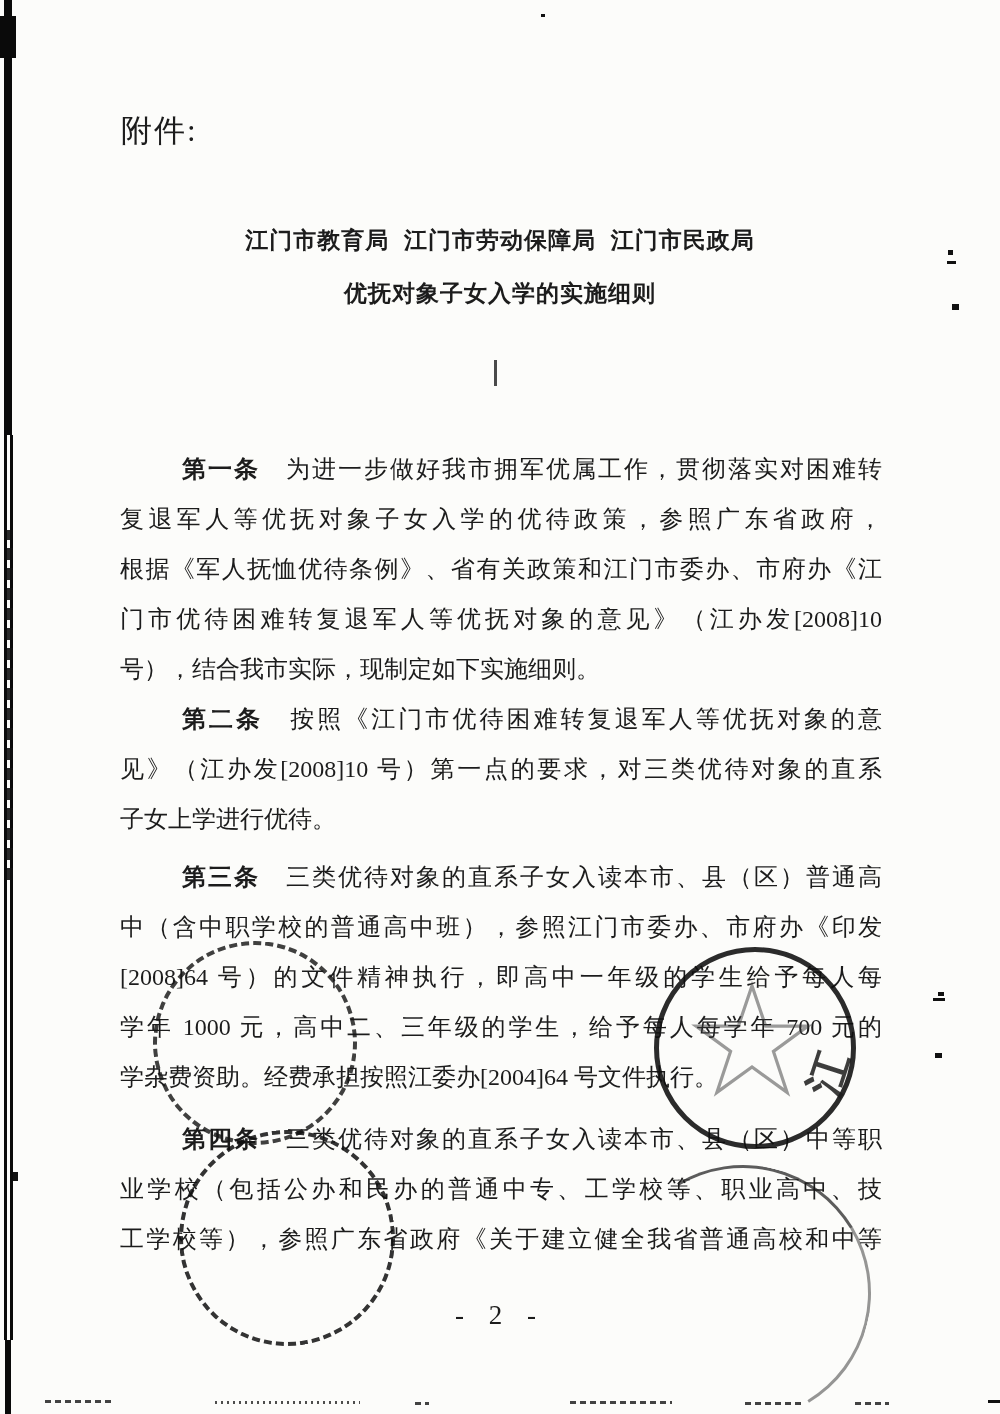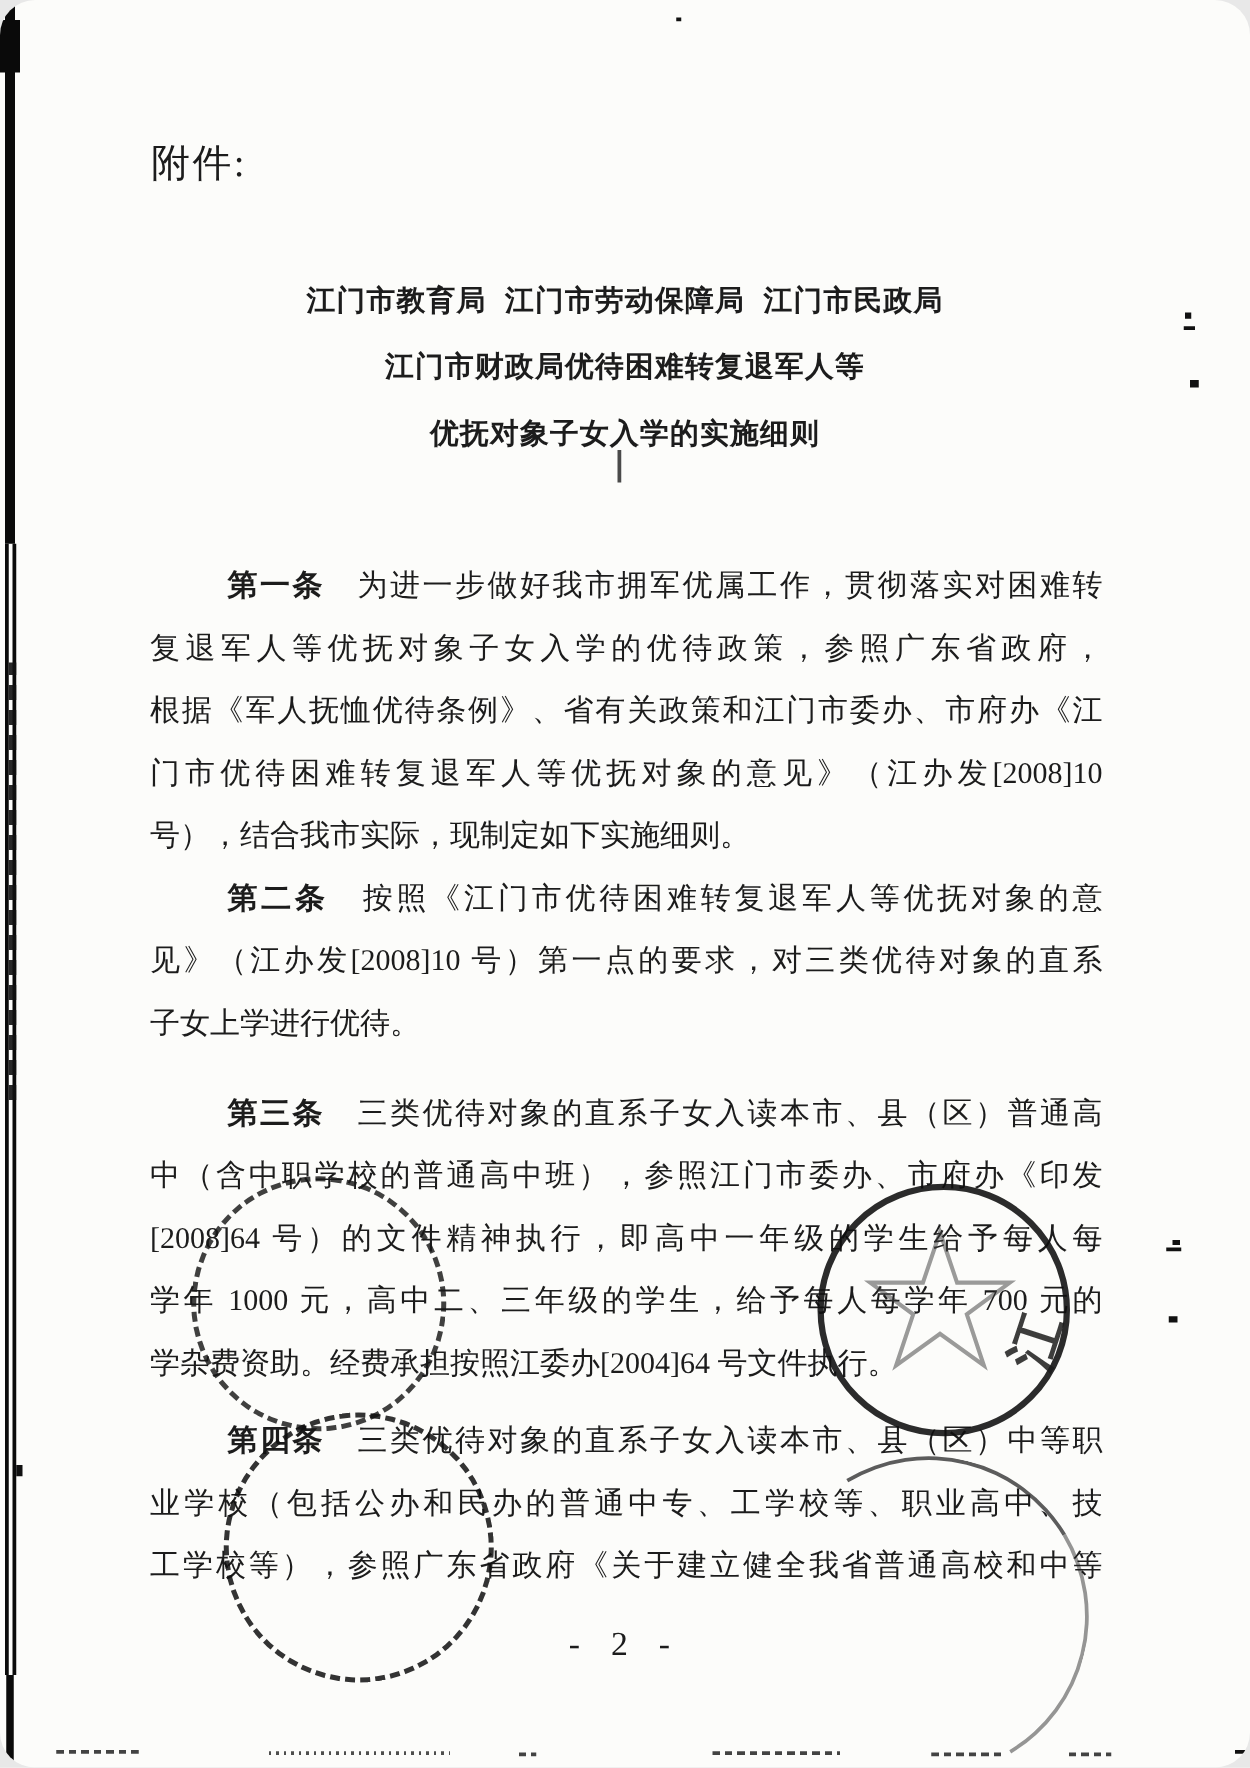--- a/index.html
+++ b/index.html
@@ -1,31 +1,30 @@
 <!DOCTYPE html>
 <html><head>
 <meta charset="utf-8">
 <style>
   html,body{margin:0;padding:0;background:#e8e8e8;}
   .page{
     position:relative;width:1000px;height:1414px;margin:0 auto;
     background:#fcfcfa;color:#1c1c1c;overflow:hidden;
     font-family:"Liberation Serif","DejaVu Serif",serif;
-    border-radius:28px;
   }
   
   .attachment{position:absolute;left:121px;top:110px;font-size:31px;letter-spacing:2px;}
   .title{position:absolute;left:0;right:0;top:214px;text-align:center;
          font-weight:bold;font-size:23px;line-height:53px;letter-spacing:1px;word-spacing:8px;}
   .title-tick{position:absolute;left:494px;top:360px;width:3px;height:26px;background:#2a2a2a;opacity:.85;}
   .body{position:absolute;left:120px;top:444px;width:762px;font-size:24px;}
   .line{height:50px;line-height:50px;}
   .j{text-align:justify;text-align-last:justify;}
   .ind{text-indent:62px;}
-  .m1{margin-top:22px;}
+  .m1{margin-top:8px;}
   .m2{margin-top:12px;}
   .line .head{font-weight:bold;}
   .pagenum{position:absolute;left:0;right:0;top:1300px;text-align:center;
            font-size:27px;letter-spacing:9px;}
   
   .stamp{position:absolute;border-radius:50%;border:4px solid rgba(22,22,22,.82);}
   .stampA{left:153px;top:941px;width:196px;height:196px;transform:rotate(6deg);
           border-style:dashed;border-width:4px;}
   .stampB{left:179px;top:1130px;width:208px;height:208px;transform:rotate(-8deg);
           border-style:dashed;border-width:4px;border-color:rgba(16,16,16,.85);}
@@ -74,21 +73,20 @@
   <div class="bd" style="left:415px;top:1402px;width:14px;"></div>
   <div class="bd" style="left:570px;top:1401px;width:102px;"></div>
   <div class="bd" style="left:745px;top:1402px;width:56px;"></div>
   <div class="bd" style="left:855px;top:1402px;width:34px;"></div>
   <div class="sp" style="left:988px;top:1400px;width:12px;height:3px;"></div>
 
   <div class="attachment">附件:</div>
 
   <div class="title">
     <div>江门市教育局 江门市劳动保障局 江门市民政局</div>
-    <div>江门市财政局优待困难转复退军人等</div>
     <div>优抚对象子女入学的实施细则</div>
   </div>
   <div class="title-tick"></div>
 
   <div class="body">
     <div class="line j ind"><span class="head">第一条</span><span>　为进一步做好我市拥军优属工作，贯彻落实对困难转</span></div>
     <div class="line j"><span>复退军人等优抚对象子女入学的优待政策，参照广东省政府，</span></div>
     <div class="line j"><span>根据《军人抚恤优待条例》、省有关政策和江门市委办、市府办《江</span></div>
     <div class="line j"><span>门市优待困难转复退军人等优抚对象的意见》（江办发[2008]10</span></div>
     <div class="line"><span>号），结合我市实际，现制定如下实施细则。</span></div>

